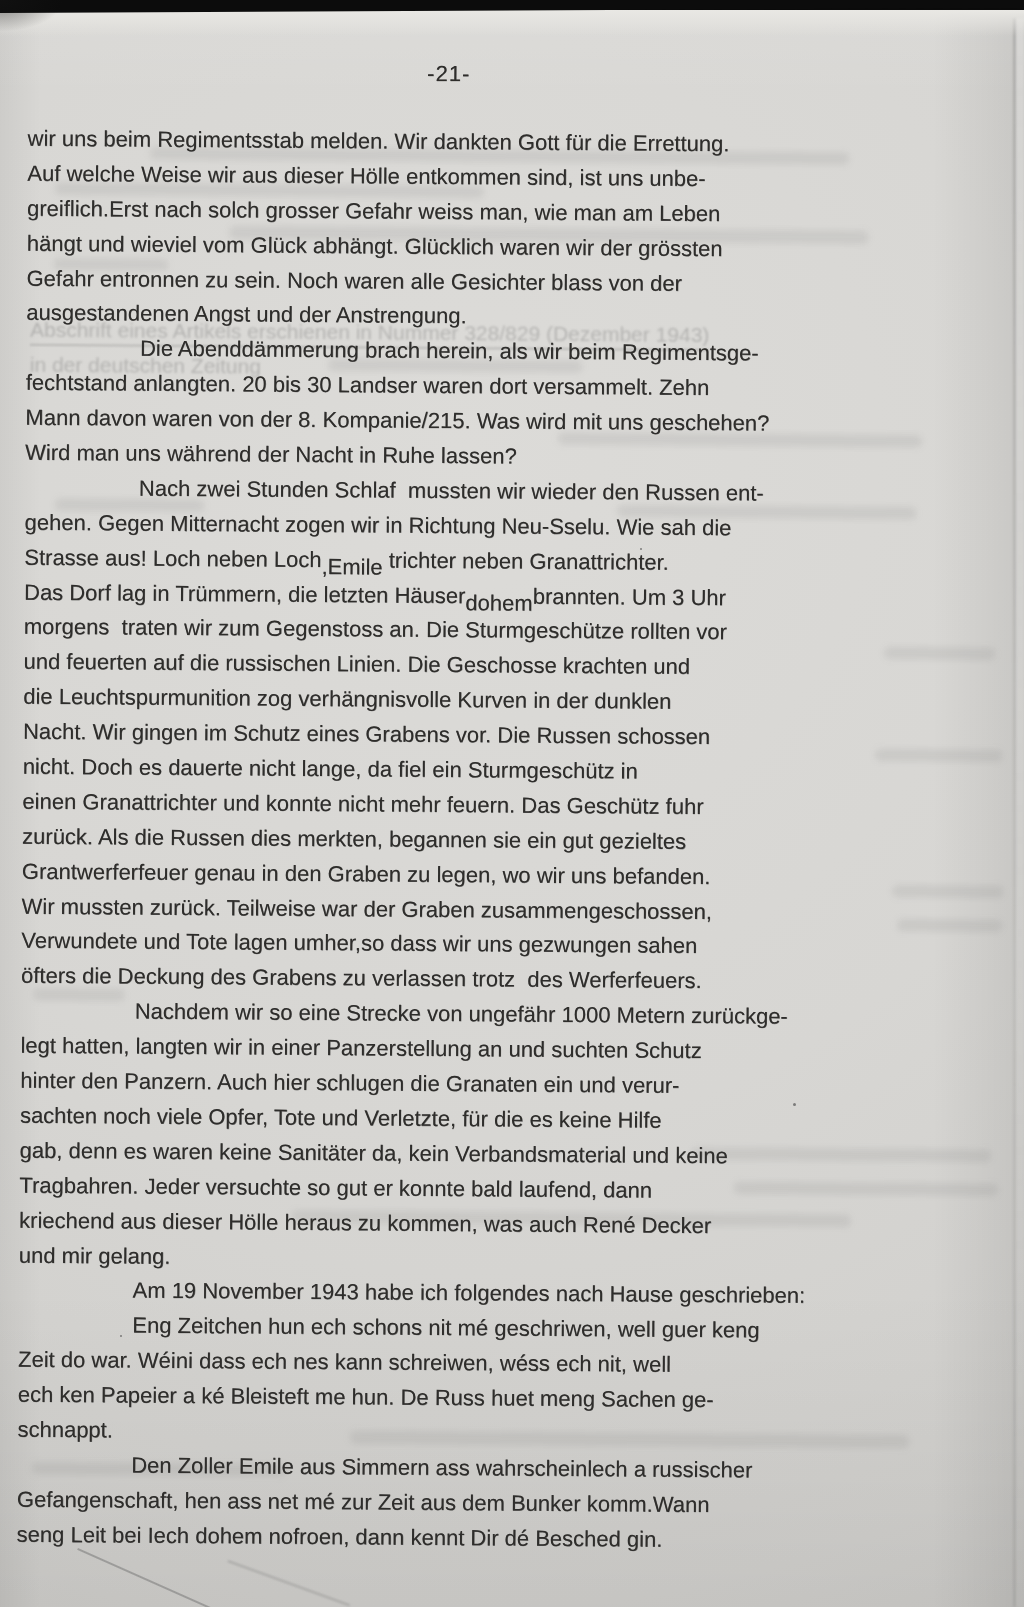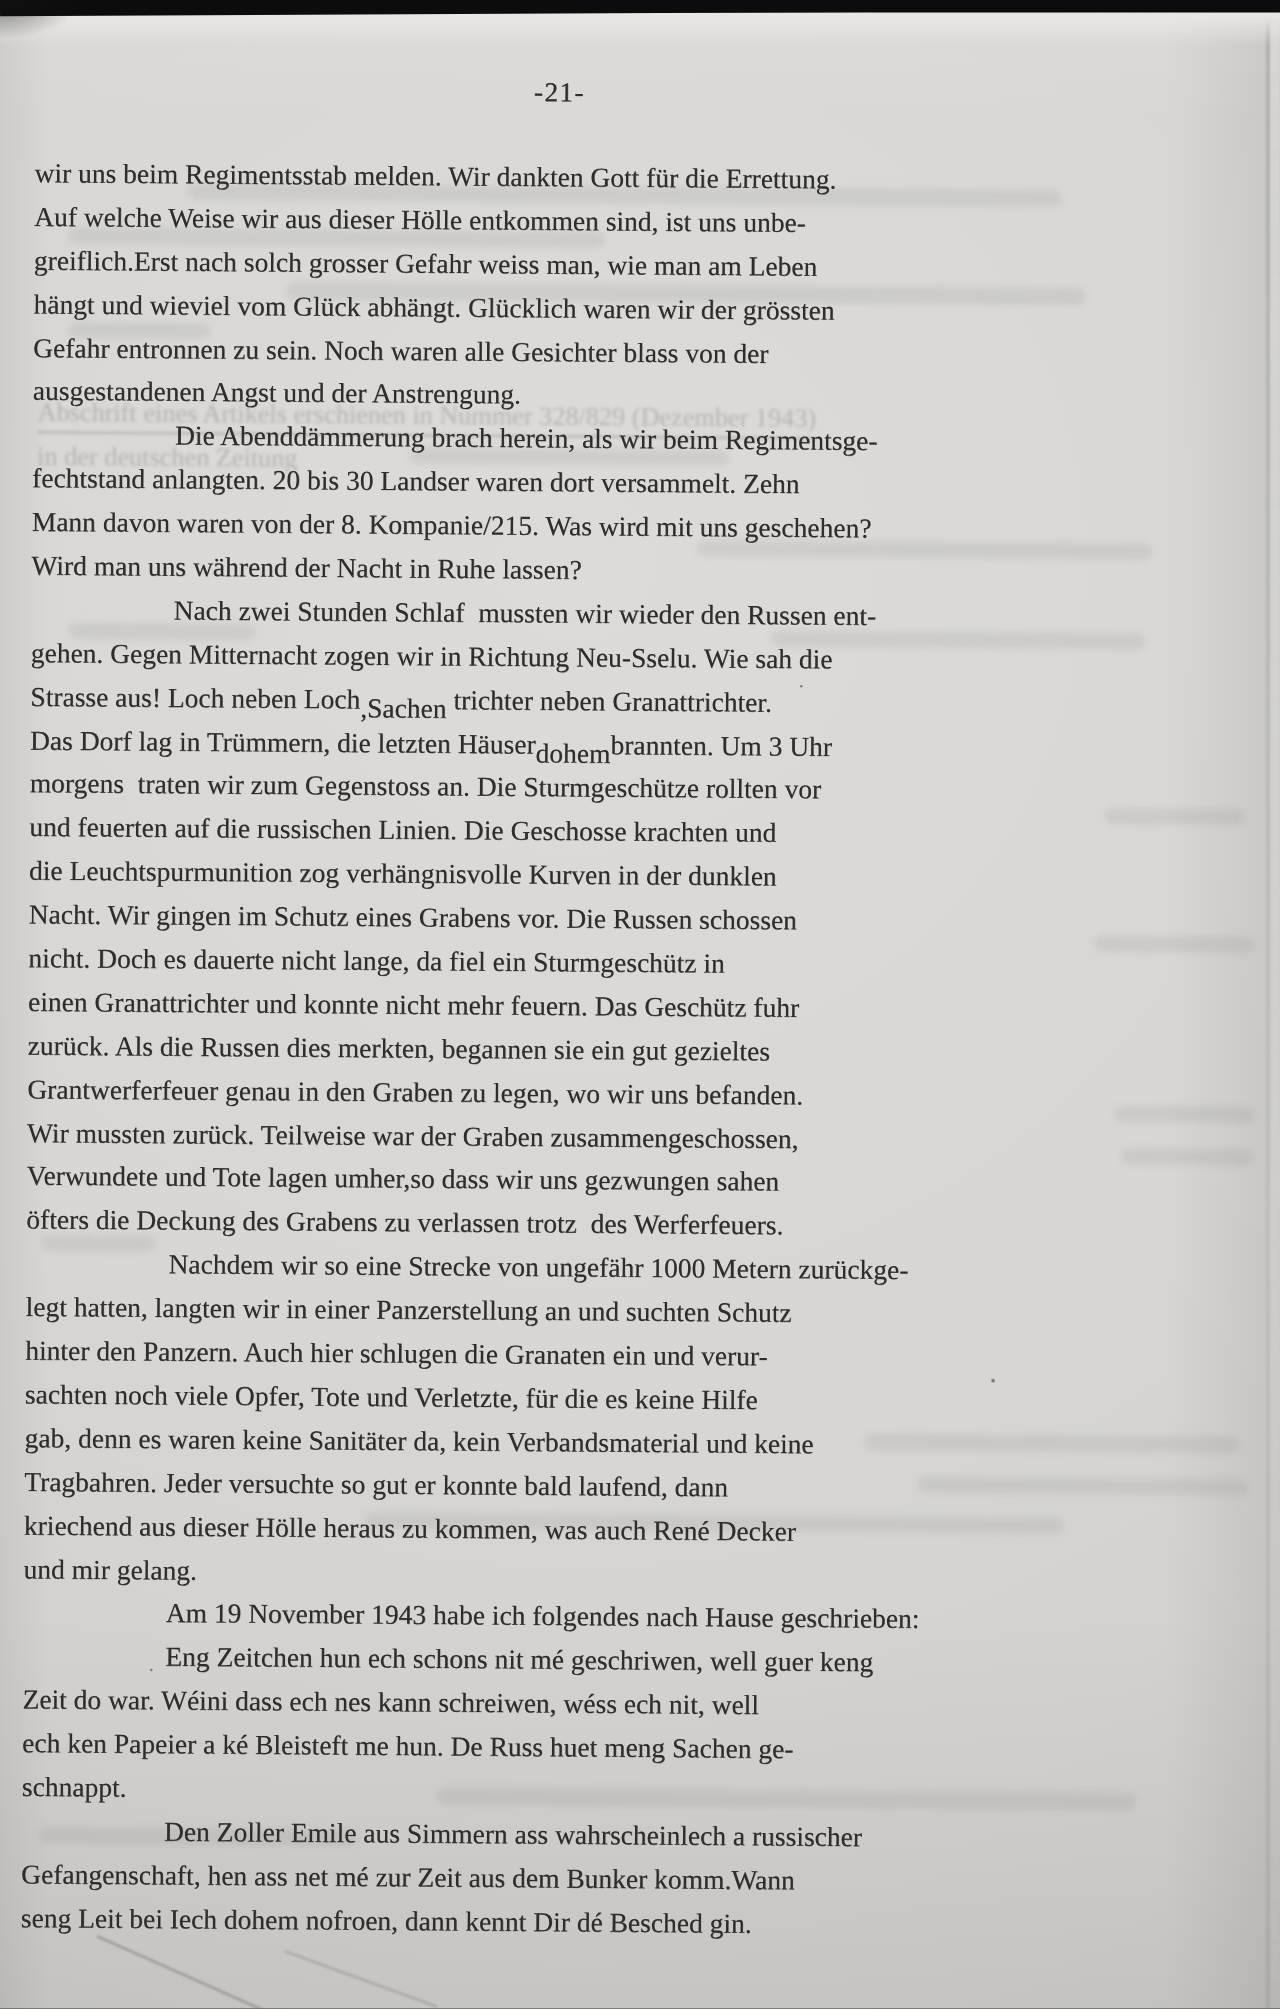--- a/index.html
+++ b/index.html
@@ -4,21 +4,21 @@
 <style>
   html,body{margin:0;padding:0;background:#161616;}
   .stage{position:relative;width:1024px;height:1607px;overflow:hidden;}
   
   .sheet{
     position:absolute;inset:0;
     background:
       linear-gradient(90deg, rgba(0,0,0,0.05) 0%, rgba(0,0,0,0) 4%, rgba(0,0,0,0) 91%, rgba(0,0,0,0.07) 99.5%),
       linear-gradient(180deg, rgba(255,255,255,0.10) 0%, rgba(255,255,255,0) 6%, rgba(0,0,0,0) 80%, rgba(0,0,0,0.05) 100%),
       radial-gradient(150% 95% at 45% 28%, #dcdbd8 0%, #d7d6d3 45%, #d0cfcc 76%, #c6c5c2 100%);
-    font-family:Liberation Serif, serif;
+    font-family:Liberation Sans, sans-serif;
     color:#2e2d2b;
     overflow:hidden;
     padding-left:44px;
   }
   
   .scan-bar-top{position:absolute;top:0;left:0;width:100%;height:10px;background:#0b0b0b;z-index:5;}
   .scan-bar-top::after{content:"";position:absolute;right:0;top:-6px;width:100%;height:14px;background:#0c0c0c;transform:rotate(-0.28deg);transform-origin:100% 50%;}
   .paper-edge-highlight{position:absolute;top:10px;left:0;width:100%;height:26px;background:linear-gradient(#e9e8e4,rgba(233,232,228,0));z-index:4;}
   .corner-shadow-tl{position:absolute;top:0;left:0;width:120px;height:60px;background:radial-gradient(90px 45px at 0 0, rgba(20,20,20,0.55), rgba(20,20,20,0) 70%);z-index:6;}
   
@@ -80,21 +80,21 @@
           <div class="line">greiflich.Erst nach solch grosser Gefahr weiss man, wie man am Leben</div>
           <div class="line">hängt und wieviel vom Glück abhängt. Glücklich waren wir der grössten</div>
           <div class="line">Gefahr entronnen zu sein. Noch waren alle Gesichter blass von der</div>
           <div class="line">ausgestandenen Angst und der Anstrengung.</div>
           <div class="line indent">Die Abenddämmerung brach herein, als wir beim Regimentsge-</div>
           <div class="line">fechtstand anlangten. 20 bis 30 Landser waren dort versammelt. Zehn</div>
           <div class="line">Mann davon waren von der 8. Kompanie/215. Was wird mit uns geschehen?</div>
           <div class="line">Wird man uns während der Nacht in Ruhe lassen?</div>
           <div class="line indent">Nach zwei Stunden Schlaf  mussten wir wieder den Russen ent-</div>
           <div class="line">gehen. Gegen Mitternacht zogen wir in Richtung Neu-Sselu. Wie sah die</div>
-          <div class="line"><span>Strasse aus! Loch neben Loch</span><span class="dropped">,Sachen</span><span> trichter neben Granattrichter.</span></div>
+          <div class="line"><span>Strasse aus! Loch neben Loch</span><span class="dropped">,Emile</span><span> trichter neben Granattrichter.</span></div>
           <div class="line"><span>Das Dorf lag in Trümmern, die letzten Häuser</span><span class="dropped">dohem</span><span>brannten. Um 3 Uhr</span></div>
           <div class="line">morgens  traten wir zum Gegenstoss an. Die Sturmgeschütze rollten vor</div>
           <div class="line">und feuerten auf die russischen Linien. Die Geschosse krachten und</div>
           <div class="line">die Leuchtspurmunition zog verhängnisvolle Kurven in der dunklen</div>
           <div class="line">Nacht. Wir gingen im Schutz eines Grabens vor. Die Russen schossen</div>
           <div class="line">nicht. Doch es dauerte nicht lange, da fiel ein Sturmgeschütz in</div>
           <div class="line">einen Granattrichter und konnte nicht mehr feuern. Das Geschütz fuhr</div>
           <div class="line">zurück. Als die Russen dies merkten, begannen sie ein gut gezieltes</div>
           <div class="line">Grantwerferfeuer genau in den Graben zu legen, wo wir uns befanden.</div>
           <div class="line">Wir mussten zurück. Teilweise war der Graben zusammengeschossen,</div>

